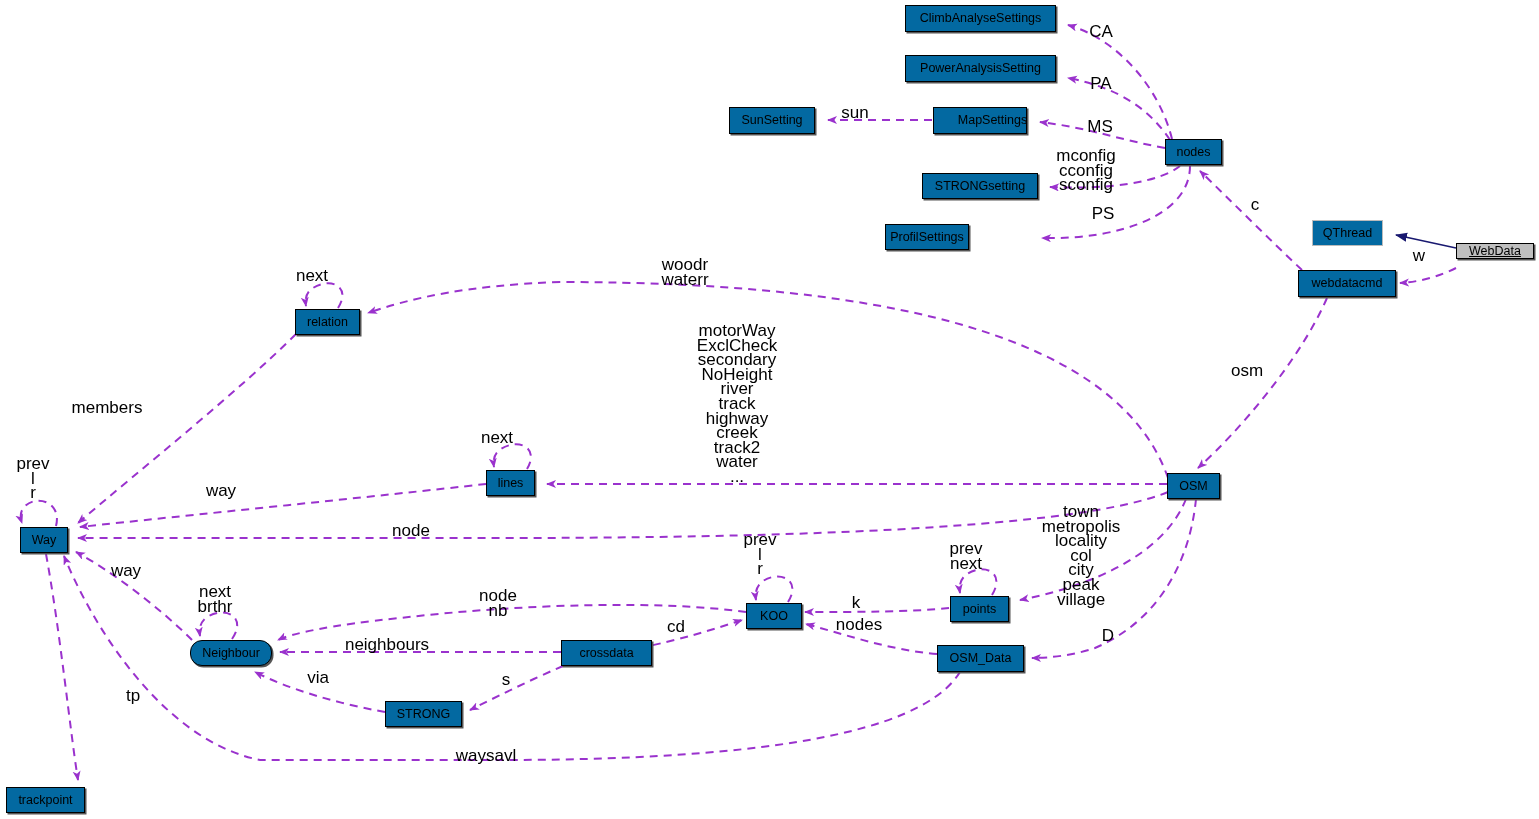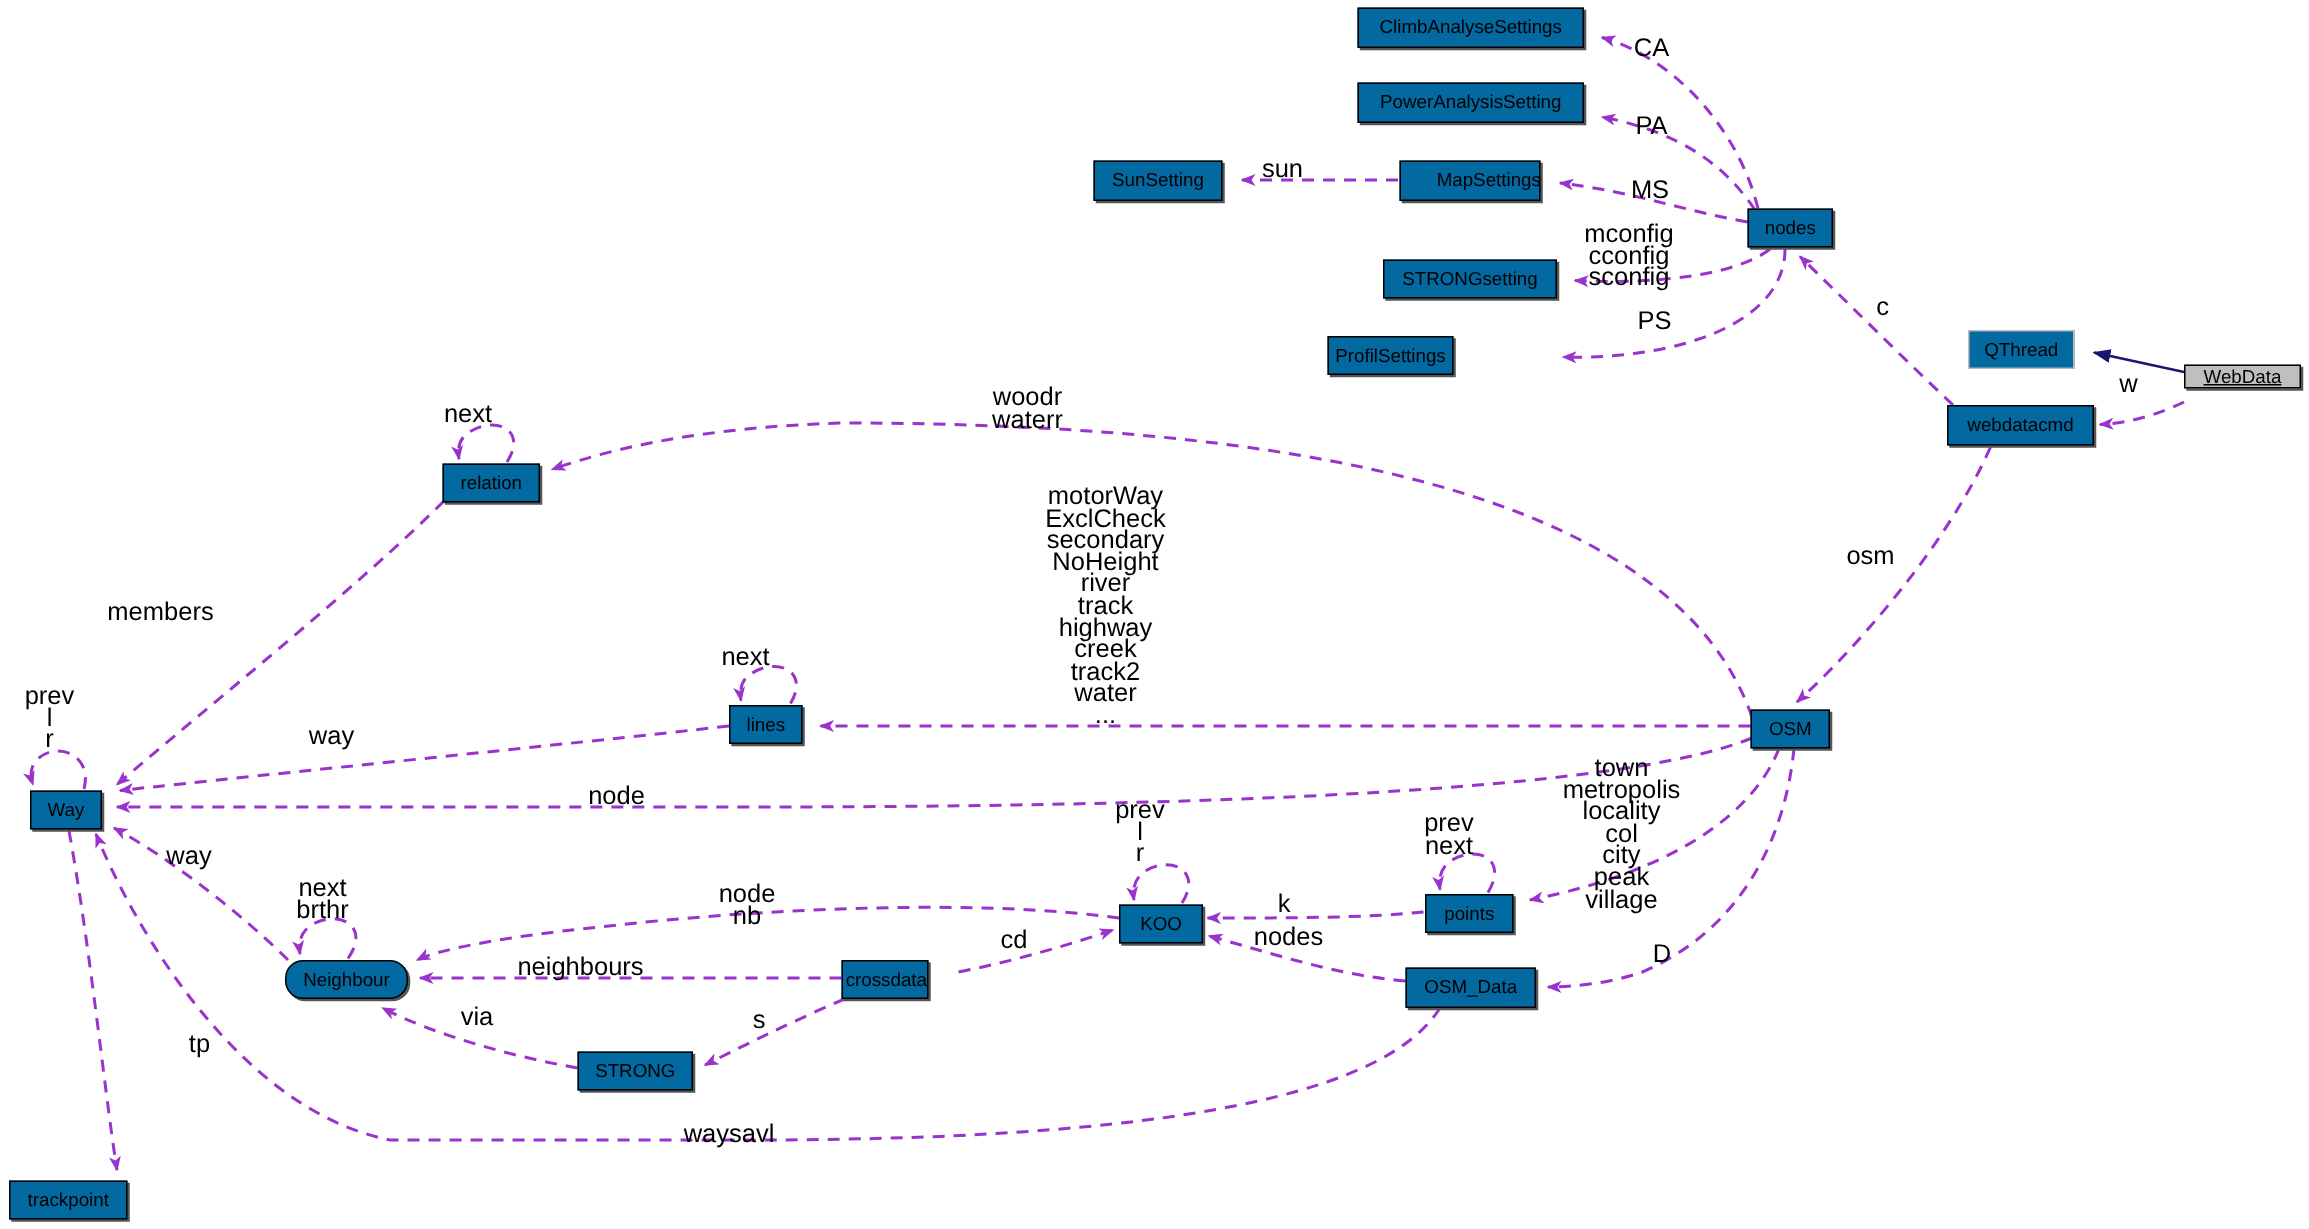--- a/index.html
+++ b/index.html
@@ -191,21 +191,21 @@
       </div>
       <div class="node" style="left: 746px; top: 603px; width: 56px; height: 26px;">
         <span>KOO</span>
       </div>
       <div class="node" style="left: 950px; top: 596px; width: 59px; height: 26px;">
         <span>points</span>
       </div>
       <div class="node" style="left: 190px; top: 640px; width: 82px; height: 26px; border-radius: 12px;">
         <span>Neighbour</span>
       </div>
-      <div class="node" style="left: 561px; top: 640px; width: 58px; height: 26px; justify-content: flex-end;">
+      <div class="node" style="left: 561px; top: 640px; width: 91px; height: 26px;">
         <span>crossdata</span>
       </div>
       <div class="node" style="left: 937px; top: 645px; width: 87px; height: 27px;">
         <span>OSM_Data</span>
       </div>
       <div class="node" style="left: 385px; top: 701px; width: 77px; height: 26px;">
         <span>STRONG</span>
       </div>
       <div class="node" style="left: 6px; top: 787px; width: 79px; height: 26px;">
         <span>trackpoint</span>

